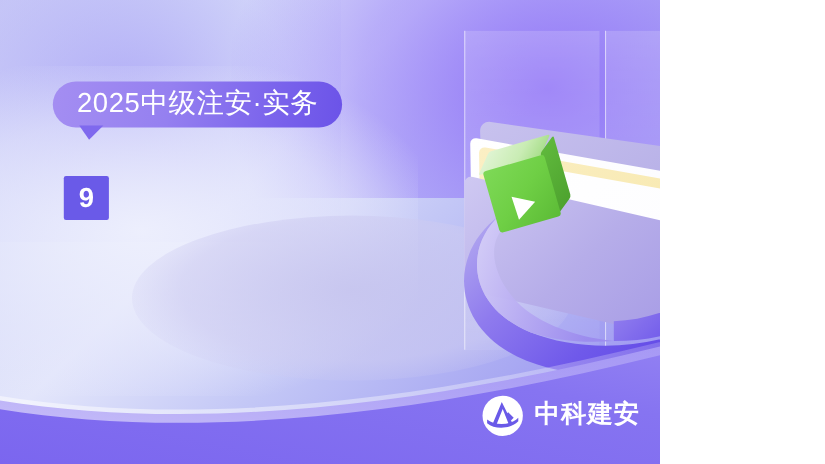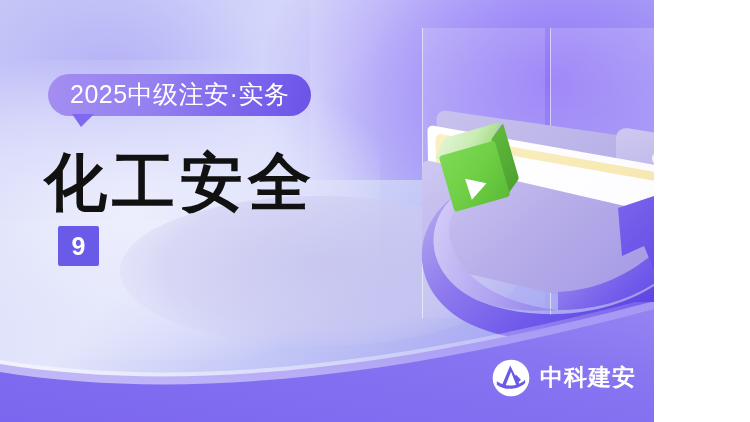--- a/index.html
+++ b/index.html
@@ -7,21 +7,21 @@
     margin: 0;
     padding: 0;
     background: #ffffff;
   }
   body {
     font-family: "Liberation Sans", "DejaVu Sans", sans-serif;
   }
 
   .banner {
     position: relative;
-    width: 654px;
+    width: 600px;
     height: 422px;
     overflow: hidden;
     background: linear-gradient(135deg, #c8c8f5 0%, #d4d8f8 18%, #e3e6fb 38%, #c3c7f6 58%, #a9a9f2 78%, #8d7ef0 100%);
   }
 
   
   .bg-glow-tr {
     position: absolute;
     right: -90px;
     top: -150px;
@@ -430,21 +430,20 @@
   <div class="content">
 
     <div class="pill-wrap">
       <span class="pill">2025中级注安·实务</span>
       <span class="pill-tail"></span>
     </div>
 
     <div class="title-block">
       <div class="title-line l1">
         <span class="hl"></span>
-        <span>化工安全</span>
       </div>
       <div class="title-line title-line-2row">
         <span class="episode-badge">9</span>
       </div>
     </div>
   </div>
 
   <div class="logo">
     <svg class="logo-mark" viewBox="0 0 48 48">
       <circle cx="24" cy="24" r="22" fill="#ffffff"></circle>

